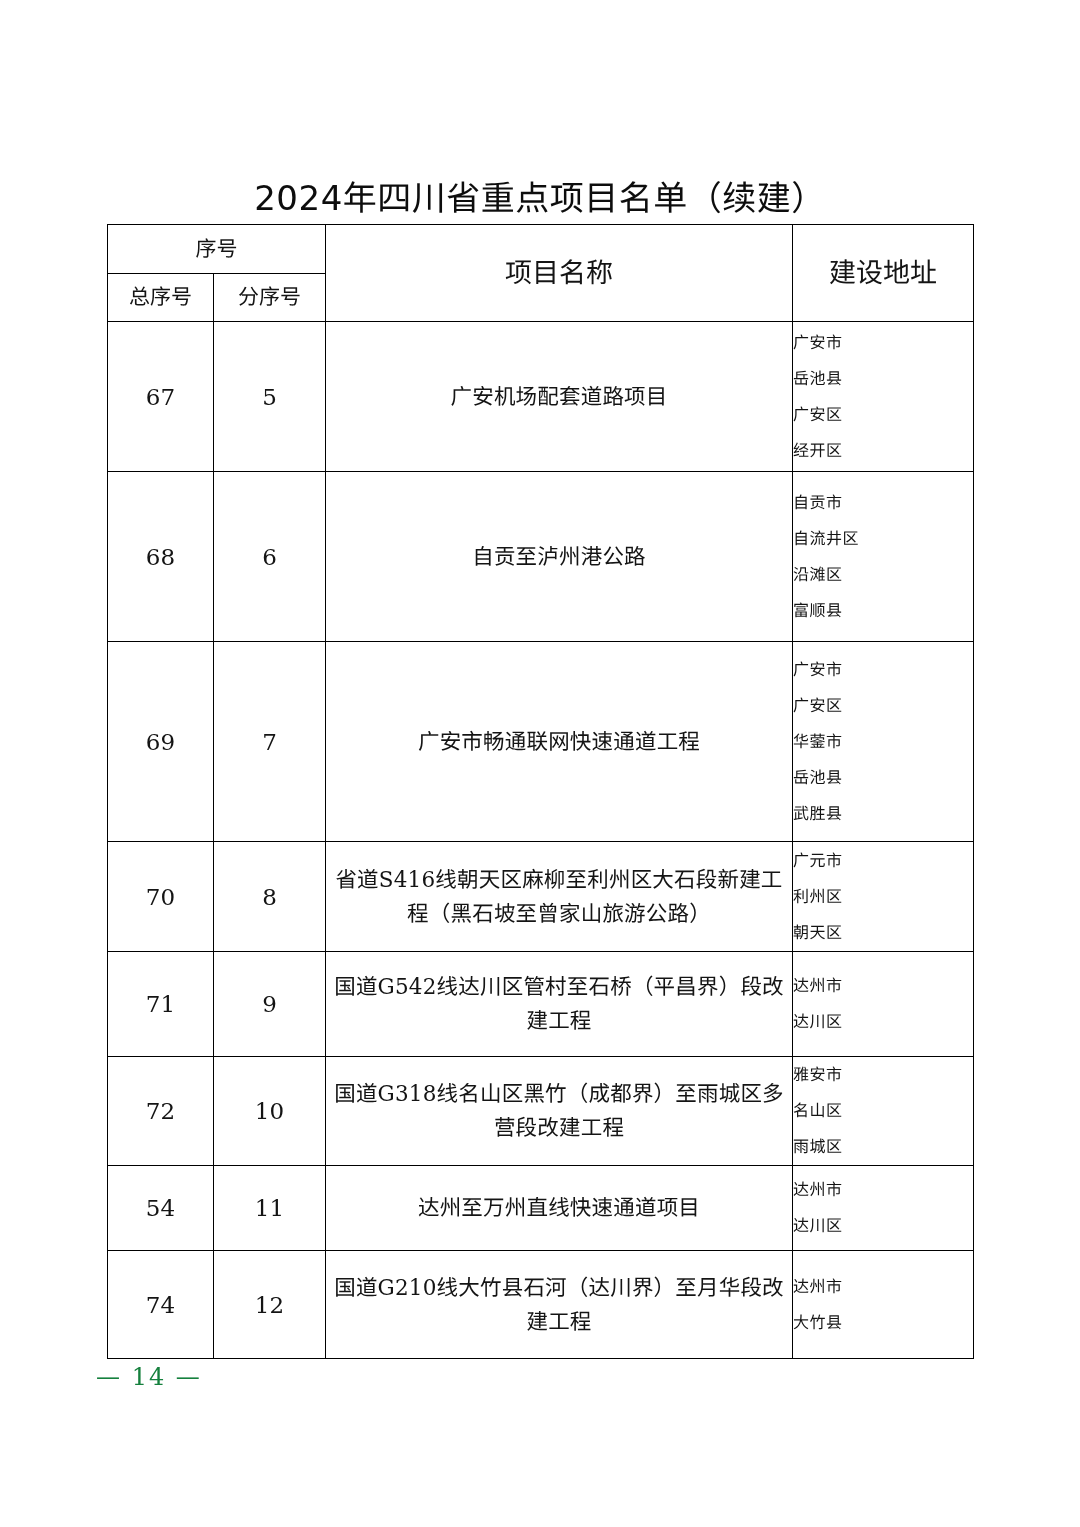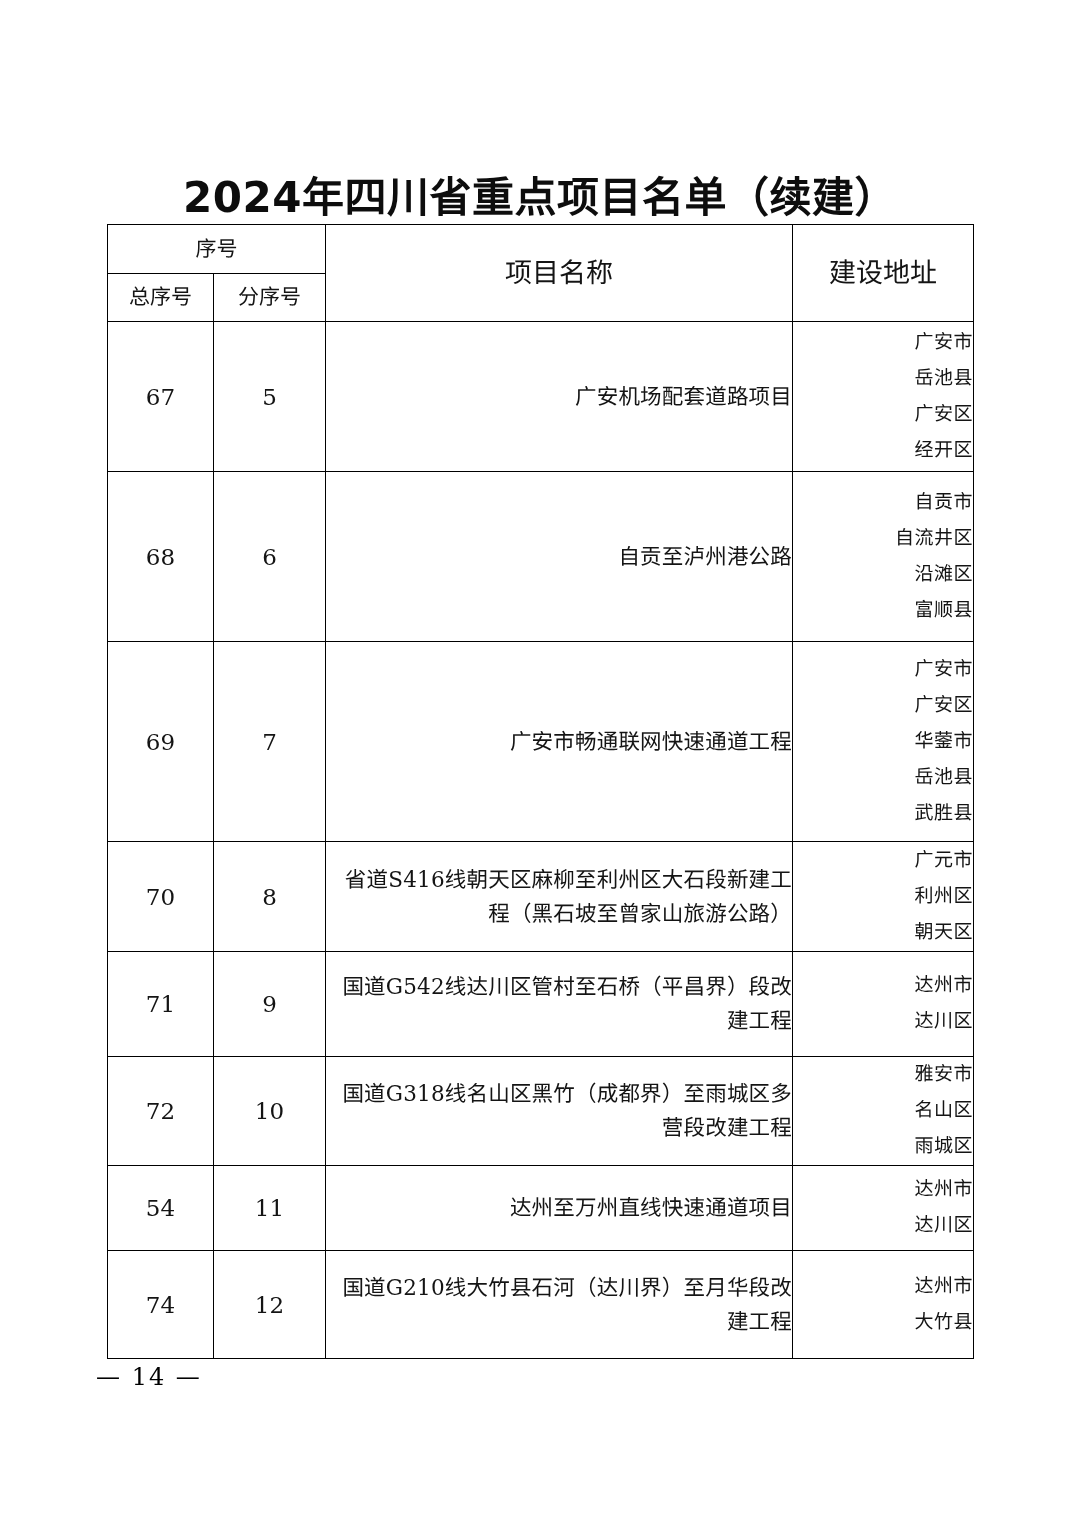--- a/index.html
+++ b/index.html
@@ -28,22 +28,22 @@
   }
 
   
   .doc-title {
     position: absolute;
     left: 0;
     top: 176px;
     width: 1080px;
     text-align: center;
     font-family: "DejaVu Sans", "Liberation Sans", sans-serif;
-    font-weight: bold;
-    font-size: 42px;
+    font-weight: normal;
+    font-size: 34px;
     line-height: 44px;
     letter-spacing: 0.5px;
     color: #0d0d0d;
     white-space: nowrap;
   }
 
   
   .table-wrap {
     position: absolute;
     left: 107px;
@@ -96,47 +96,47 @@
   }
 
   td.num-cell {
     text-align: center;
     font-family: "DejaVu Serif", "Liberation Serif", serif;
     font-size: 23px;
     line-height: 30px;
   }
 
   td.name-cell {
-    text-align: right;
+    text-align: center;
     padding: 0 6px 0 8px;
     font-family: "DejaVu Serif", "Liberation Serif", serif;
     font-size: 21.5px;
     line-height: 34px;
     letter-spacing: 0.2px;
   }
 
   td.addr-cell {
-    text-align: right;
-    font-family: Liberation Mono, monospace;
-    font-size: 19px;
+    text-align: left;
+    font-family: Liberation Sans, sans-serif;
+    font-size: 16px;
     line-height: 36px;
     letter-spacing: 0.5px;
   }
   .addr-line { display: block; white-space: nowrap; }
 
   
   .page-footer {
     position: absolute;
     left: 96px;
     top: 1362px;
     font-family: "DejaVu Serif", "Liberation Serif", serif;
     font-size: 24px;
     line-height: 30px;
     letter-spacing: 2px;
-    color: #000000;
+    color: #15803d;
     white-space: nowrap;
   }
 </style>
 </head>
 <body>
 
 <div class="page">
 
   <div class="doc-title">2024年四川省重点项目名单（续建）</div>
 

